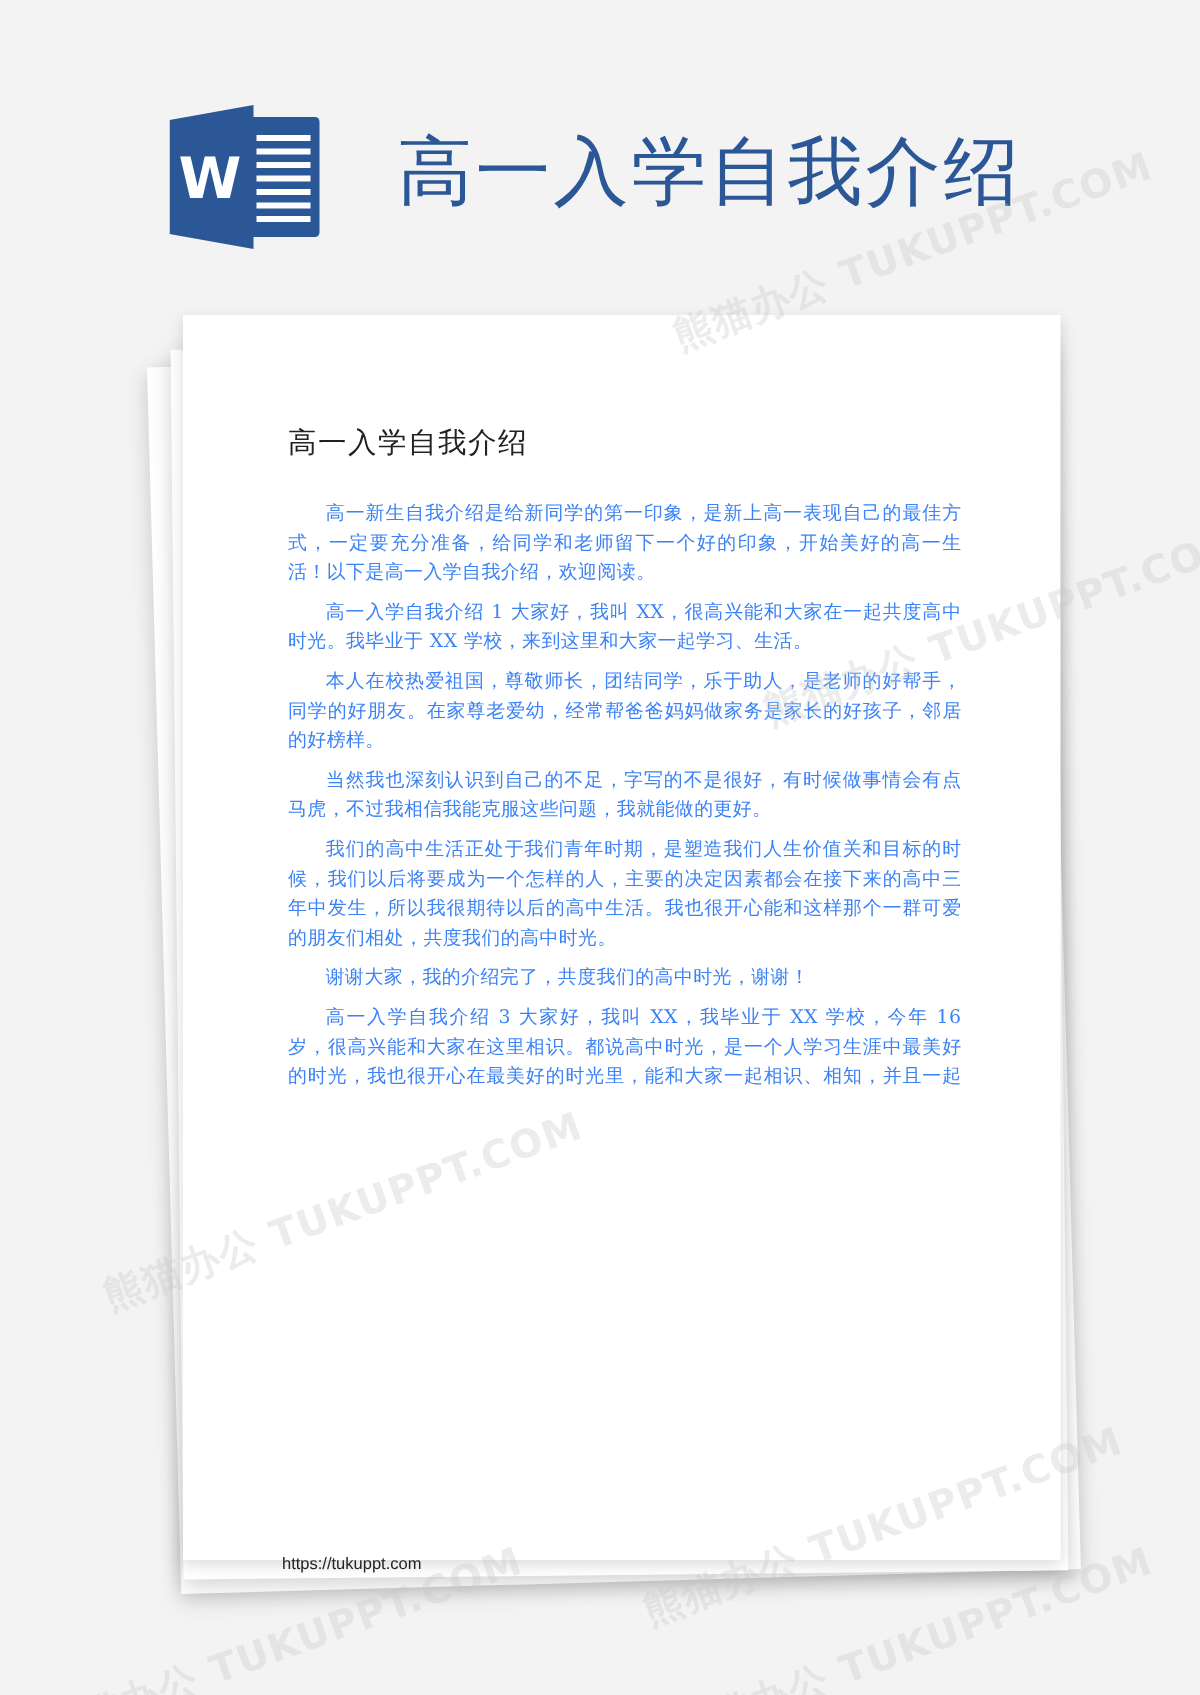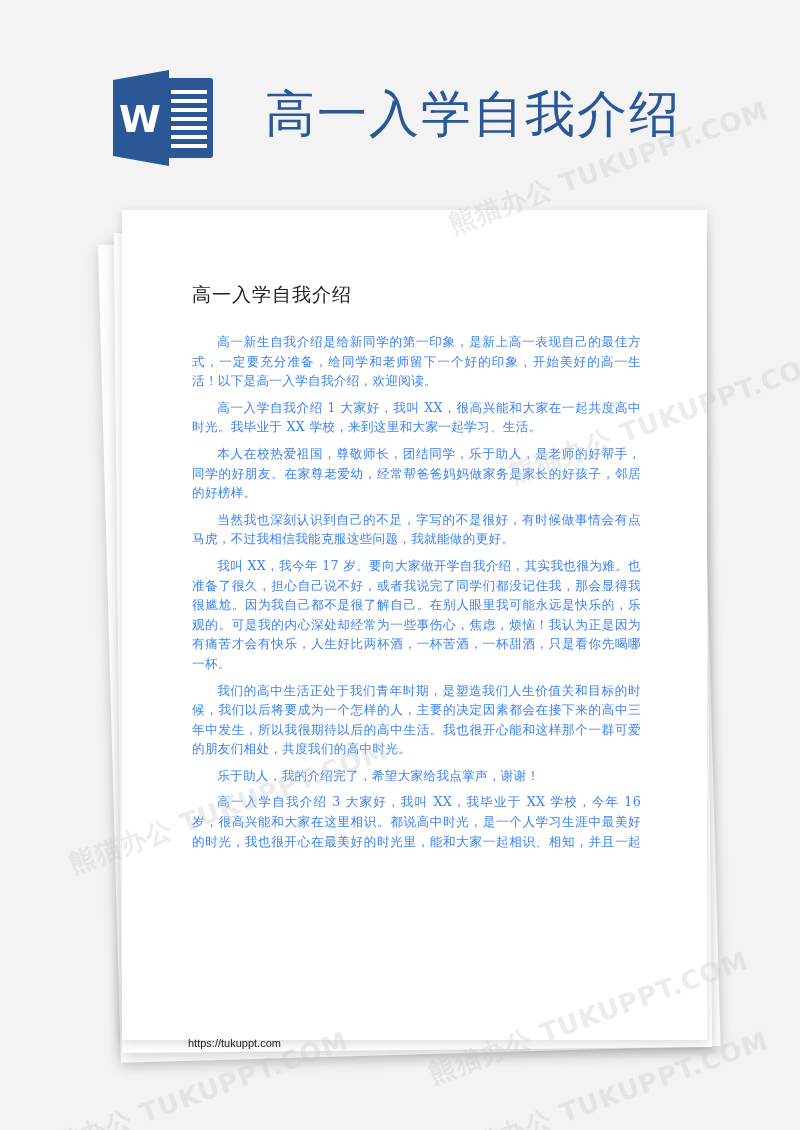--- a/index.html
+++ b/index.html
@@ -66,23 +66,22 @@
 <div class="back-page p1"></div>
 <div class="back-page p2"></div>
 
 <div class="page">
   <div class="page-content">
     <h1 class="doc-title">高一入学自我介绍</h1>
     <p class="para">高一新生自我介绍是给新同学的第一印象，是新上高一表现自己的最佳方式，一定要充分准备，给同学和老师留下一个好的印象，开始美好的高一生活！以下是高一入学自我介绍，欢迎阅读。</p>
     <p class="para">高一入学自我介绍 1 大家好，我叫 XX，很高兴能和大家在一起共度高中时光。我毕业于 XX 学校，来到这里和大家一起学习、生活。</p>
     <p class="para">本人在校热爱祖国，尊敬师长，团结同学，乐于助人，是老师的好帮手，同学的好朋友。在家尊老爱幼，经常帮爸爸妈妈做家务是家长的好孩子，邻居的好榜样。</p>
     <p class="para">当然我也深刻认识到自己的不足，字写的不是很好，有时候做事情会有点马虎，不过我相信我能克服这些问题，我就能做的更好。</p>
-    <p class="para">我叫 XX，我今年 17 岁。要向大家做开学自我介绍，其实我也很为难。也准备了很久，担心自己说不好，或者我说完了同学们都没记住我，那会显得我很尴尬。因为我自己都不是很了解自己。在别人眼里我可能永远是快乐的，乐观的。可是我的内心深处却经常为一些事伤心，焦虑，烦恼！我认为正是因为有痛苦才会有快乐，人生好比两杯酒，一杯苦酒，一杯甜酒，只是看你先喝哪一杯。</p>
     <p class="para">我们的高中生活正处于我们青年时期，是塑造我们人生价值关和目标的时候，我们以后将要成为一个怎样的人，主要的决定因素都会在接下来的高中三年中发生，所以我很期待以后的高中生活。我也很开心能和这样那个一群可爱的朋友们相处，共度我们的高中时光。</p>
-    <p class="para">乐于助人，我的介绍完了，希望大家给我点掌声，谢谢！</p>
+    <p class="para">谢谢大家，我的介绍完了，共度我们的高中时光，谢谢！</p>
     <p class="para" style="height:58px;overflow:hidden;">高一入学自我介绍 3 大家好，我叫 XX，我毕业于 XX 学校，今年 16 岁，很高兴能和大家在这里相识。都说高中时光，是一个人学习生涯中最美好的时光，我也很开心在最美好的时光里，能和大家一起相识、相知，并且一起学</p>
   </div>
   <div class="footer-url">https://tukuppt.com</div>
 </div>
 
 <div class="watermark" style="left:440px; top:150px;">熊猫办公 TUKUPPT.COM</div>
 <div class="watermark" style="left:500px; top:400px;">熊猫办公 TUKUPPT.COM</div>
 <div class="watermark" style="left:60px; top:790px;">熊猫办公 TUKUPPT.COM</div>
 <div class="watermark" style="left:420px; top:1000px;">熊猫办公 TUKUPPT.COM</div>
 <div class="watermark" style="left:20px; top:1080px;">熊猫办公 TUKUPPT.COM</div>

